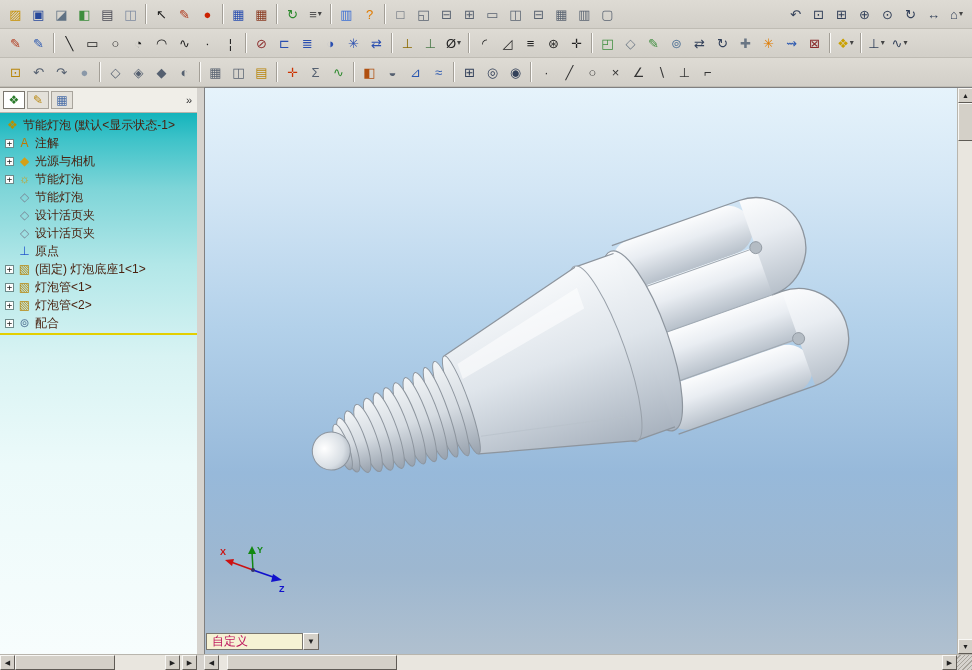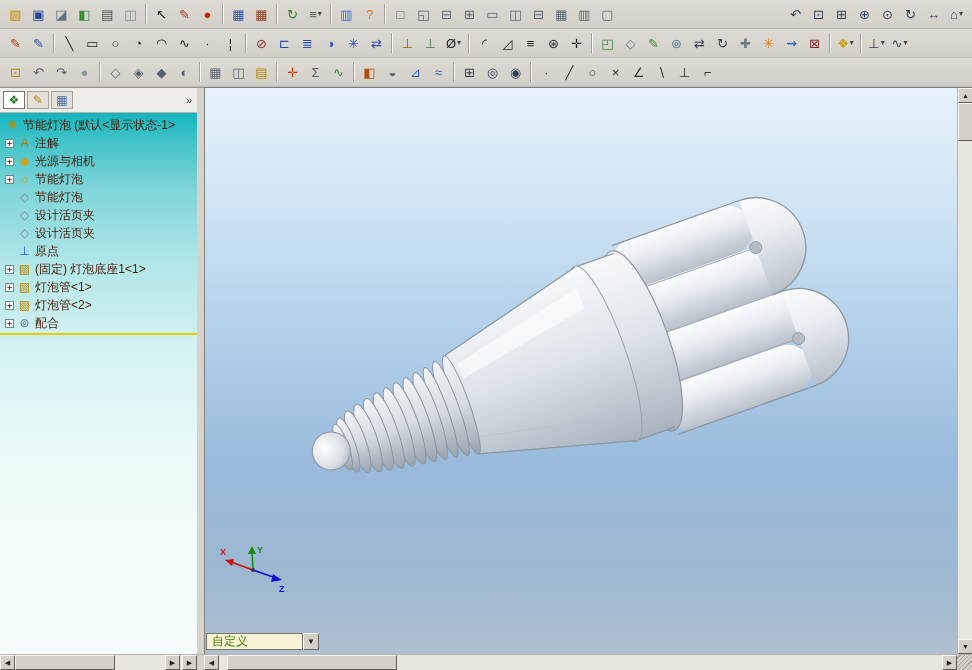--- a/index.html
+++ b/index.html
@@ -39,21 +39,21 @@
 
   
   .viewport{flex:1;position:relative;overflow:hidden;border-top:1px solid #808080;border-left:1px solid #808080;
             background:linear-gradient(180deg,#e6f3fb 0%,#d3e6f5 18%,#b3d1ea 42%,#97b9da 68%,#9db7d0 85%,#b0c0cf 100%)}
   .model-svg{position:absolute;left:0;top:0}
   .triad-svg{position:absolute;left:14px;bottom:56px}
   .triad-label{font-size:9px;font-weight:bold}
 
   .combo{position:absolute;left:1px;bottom:4px;display:flex;height:17px}
   .combo-field{width:97px;background:#f6f2d4;border:1px solid #7a766e;font-size:12px;display:flex;align-items:center;
-               padding:0 5px;box-sizing:border-box;color:#4d7c0f}
+               padding:0 5px;box-sizing:border-box;color:#be185d}
   .combo-btn{width:16px;border:1px solid;border-color:#fff #6e6a64 #6e6a64 #fff;background:#d4d0c8;display:flex;
              align-items:center;justify-content:center;font-size:8px;color:#222;box-sizing:border-box}
 
   
   .vscroll{position:absolute;top:0;right:0;bottom:0;width:15px;background:#e9e6df;border-left:1px solid #b8b5ad;box-sizing:border-box}
   .sb-btn{width:15px;height:15px;background:#d4d0c8;border:1px solid;border-color:#f8f7f4 #5f5b55 #5f5b55 #f8f7f4;
           box-sizing:border-box;display:flex;align-items:center;justify-content:center;font-size:7px;color:#222;line-height:1;flex:0 0 auto}
   .vscroll .sb-top{position:absolute;left:0;top:0}
   .vscroll .sb-bottom{position:absolute;left:0;bottom:0}
   .vthumb{position:absolute;left:0;top:15px;width:15px;height:38px;background:#d4d0c8;border:1px solid;

